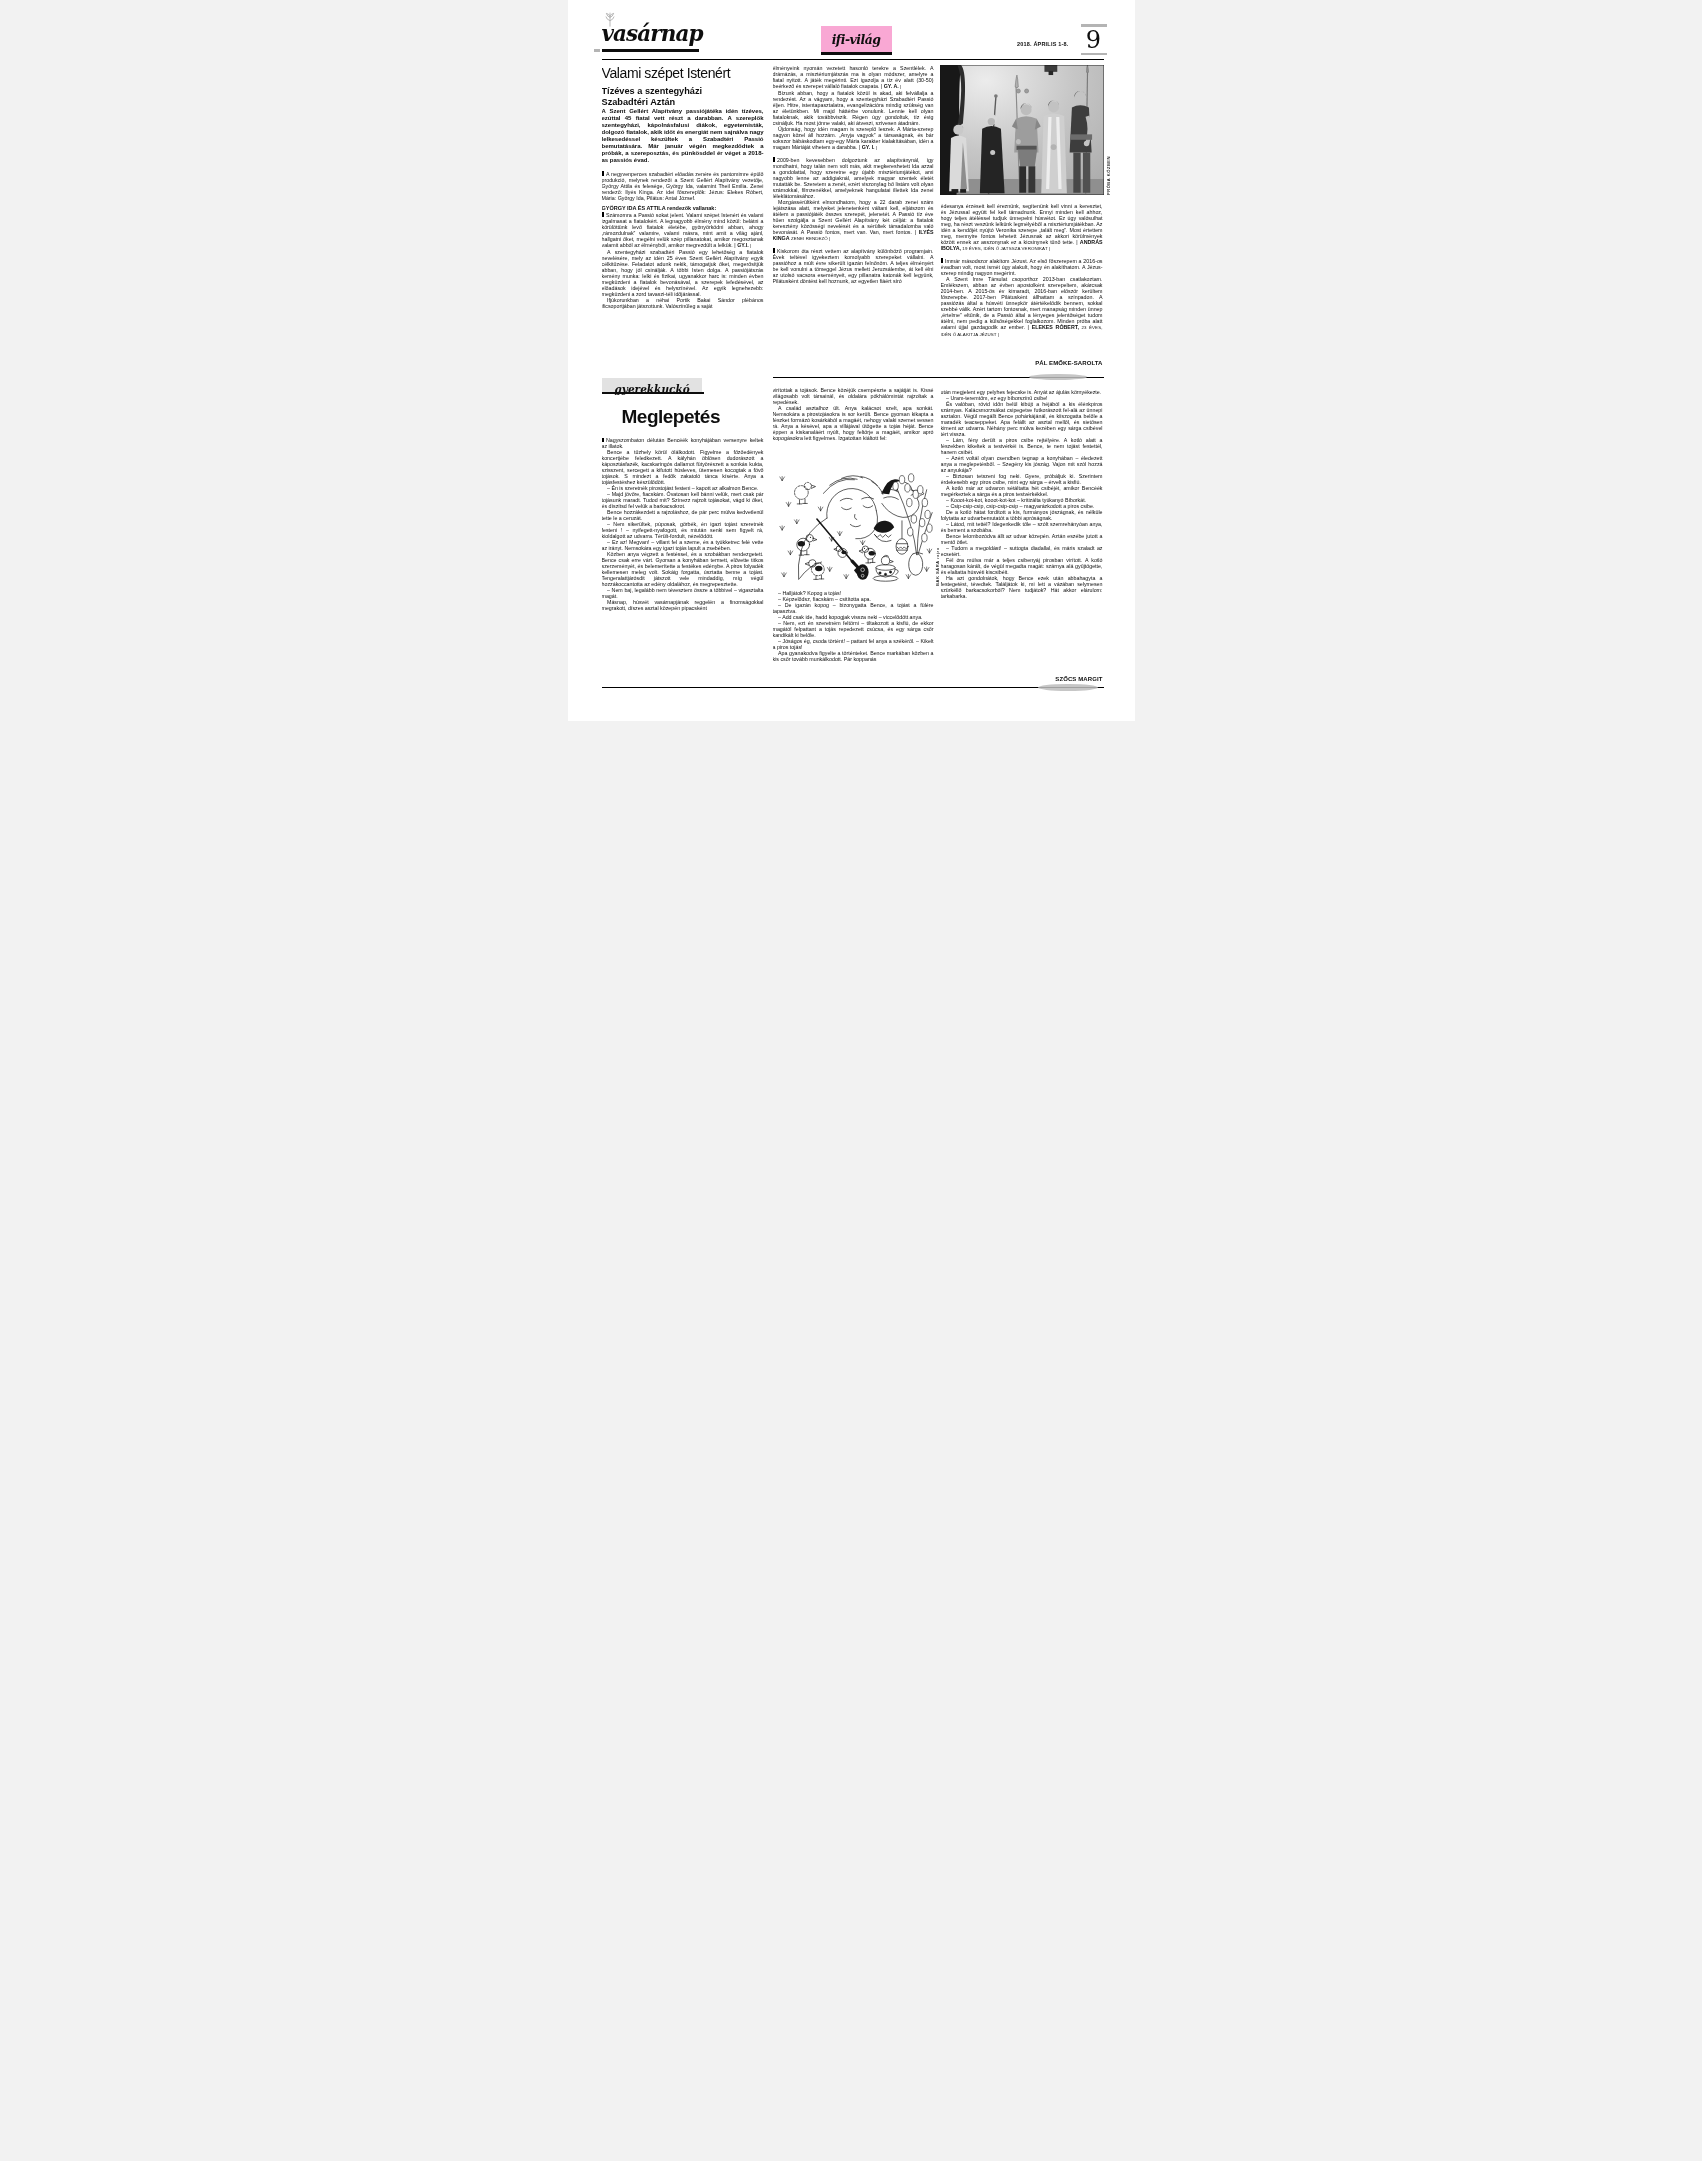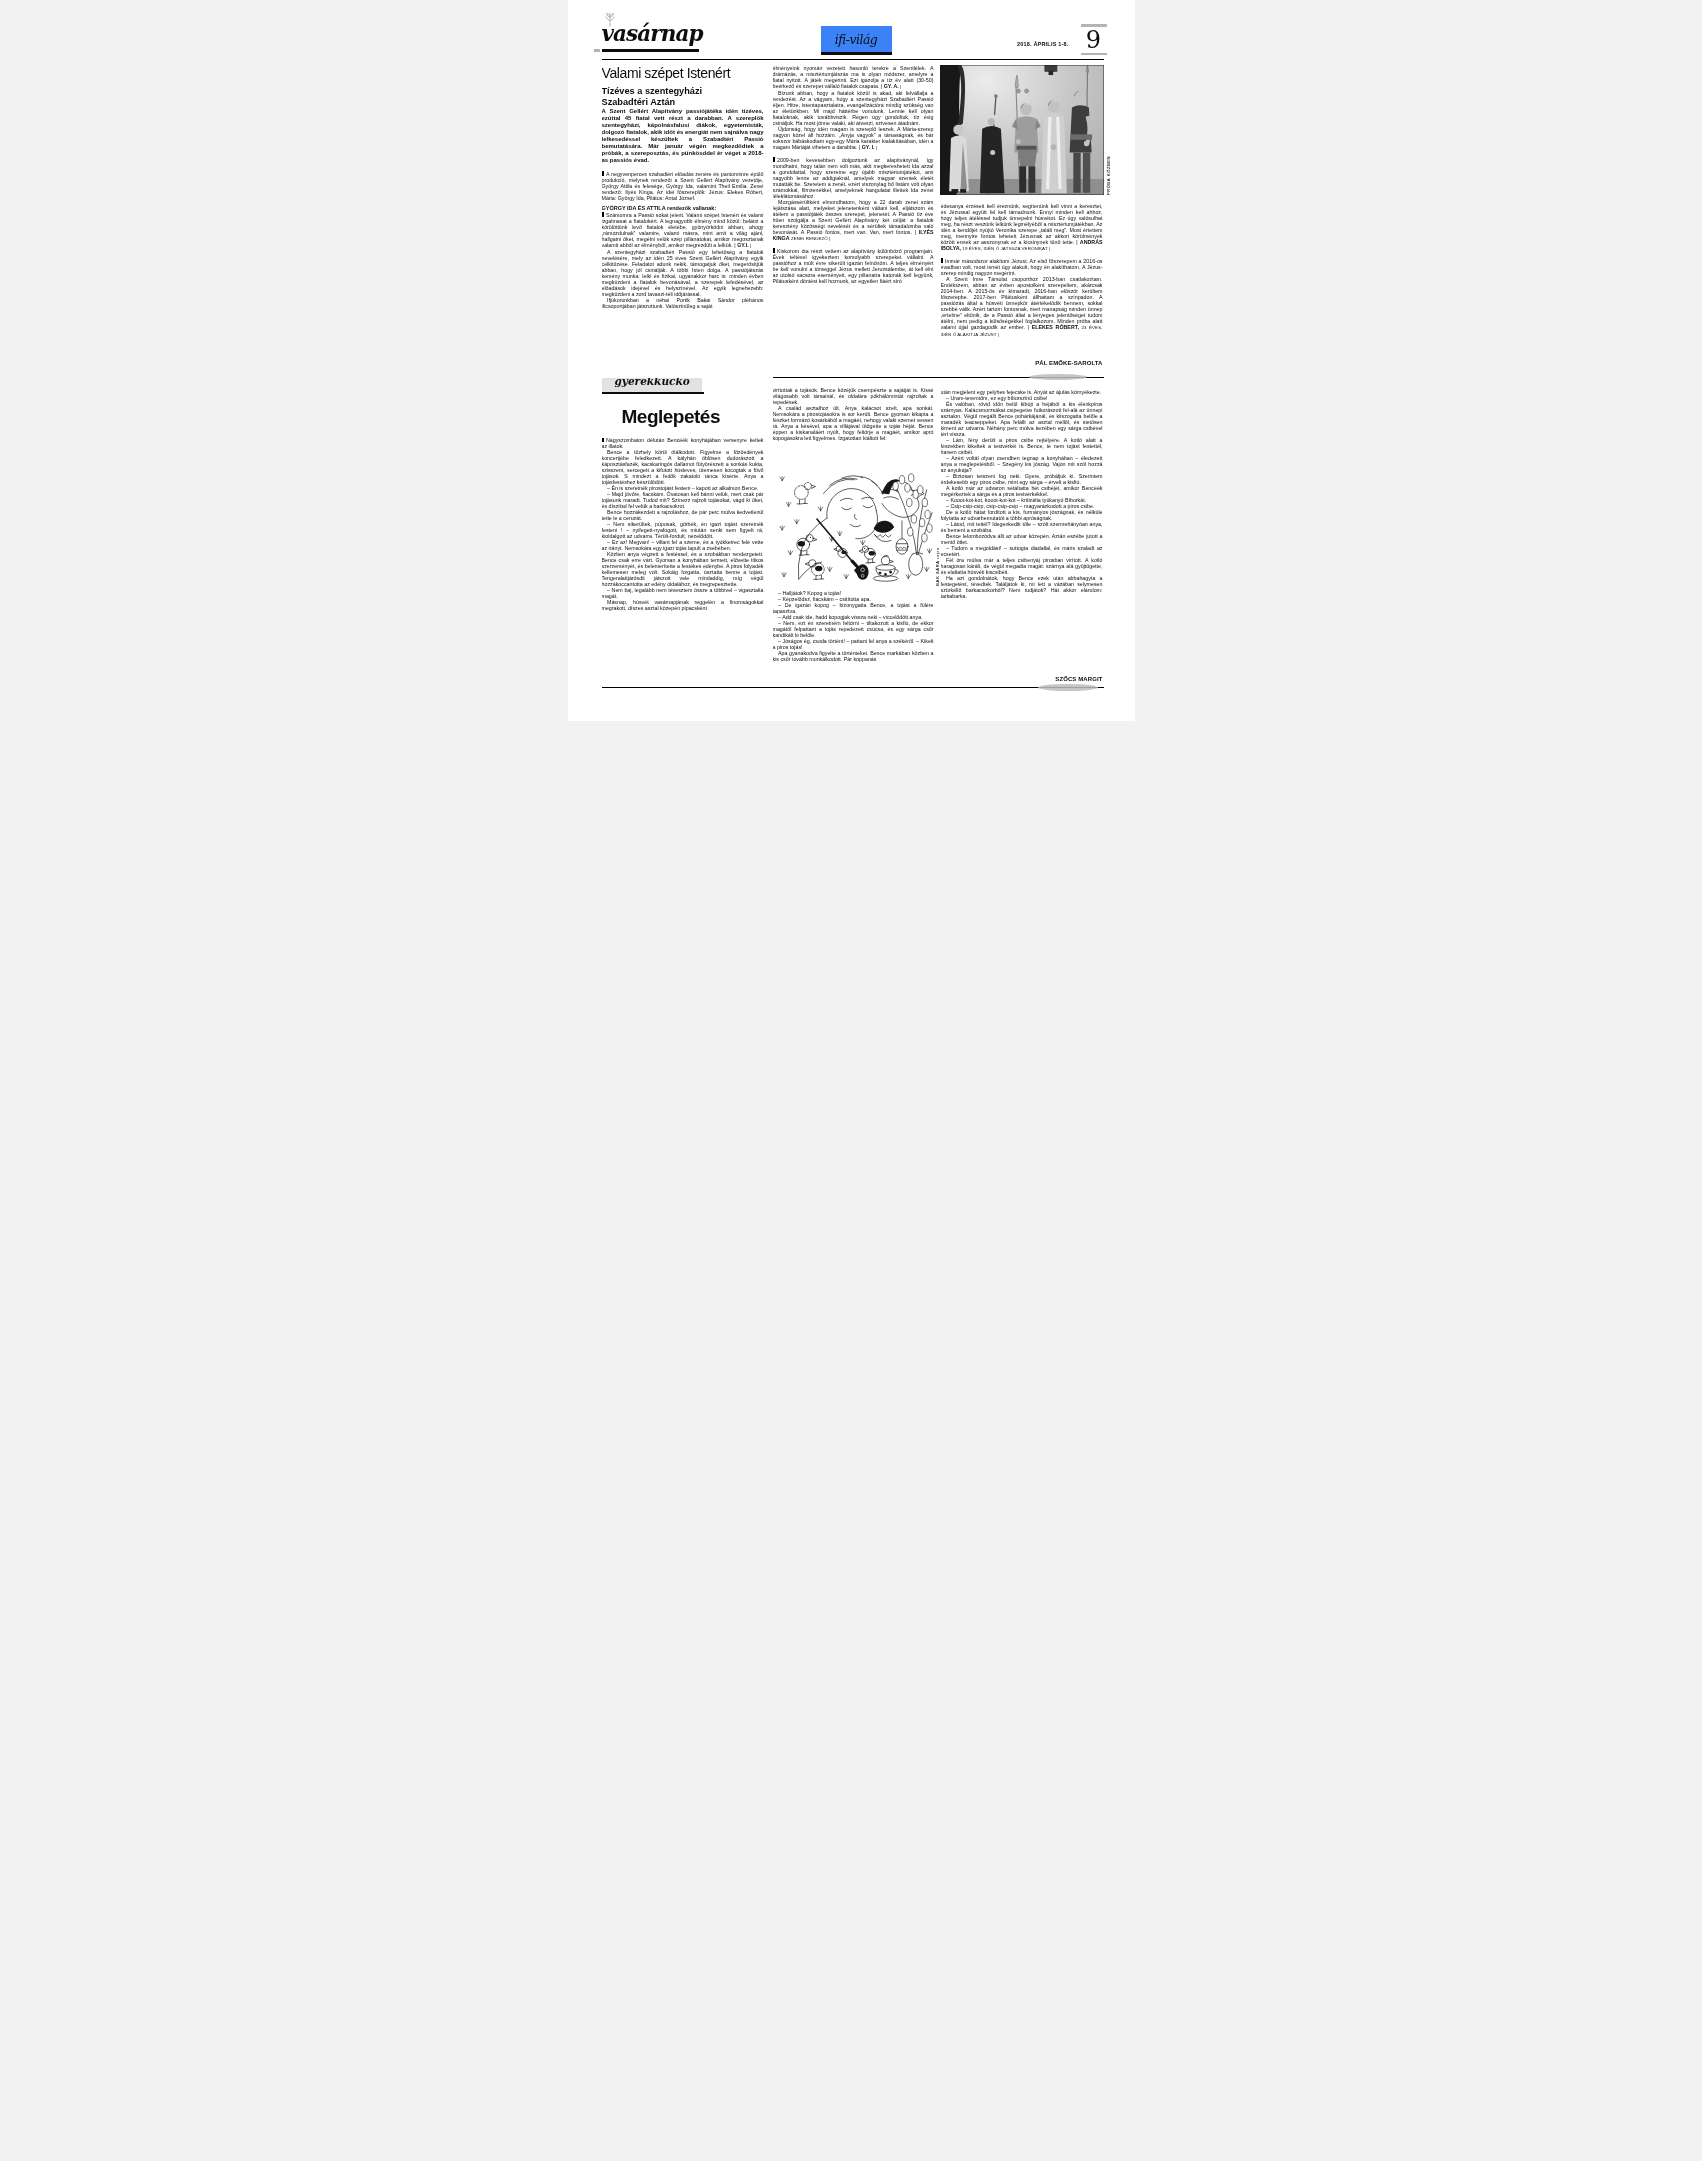--- a/index.html
+++ b/index.html
@@ -6,24 +6,24 @@
   .page{position:relative;width:567px;height:721px;background:#fff;margin:0 auto;
         font-family:"Liberation Sans","DejaVu Sans",sans-serif;color:#0e0e0e;overflow:hidden;}
   .abs{position:absolute;}
 
   
   .masthead{left:34px;top:23px;font-family:"DejaVu Serif","Liberation Serif",serif;
             font-style:italic;font-weight:700;font-size:21.5px;letter-spacing:-0.9px;line-height:1;}
   .mast-bar{left:34px;top:49px;width:97px;height:3.2px;background:#0d0d0d;}
   .mast-bar-gray{left:26px;top:49px;width:6.4px;height:3.2px;background:#b4b4b4;}
   .wheat{left:36px;top:12px;}
-  .section-box{left:253px;top:26px;width:71px;height:26px;background:#3b82f6;
+  .section-box{left:253px;top:26px;width:71px;height:26px;background:#f9a8d4;
                display:flex;align-items:center;justify-content:center;
                font-family:"DejaVu Serif","Liberation Serif",serif;font-style:italic;
-               font-weight:400;font-size:12.4px;letter-spacing:-0.5px;}
+               font-weight:700;font-size:12.4px;letter-spacing:-0.5px;}
   .section-bar{left:253px;top:52px;width:71px;height:2.7px;background:#0d0d0d;}
   .issue-date{left:403px;top:41px;width:98px;text-align:right;font-size:5.5px;font-weight:700;letter-spacing:0.2px;}
   .pagenum-wrap{left:512px;top:24px;width:28px;text-align:center;}
   .pn-bar{width:26px;height:2.7px;background:#b4b4b4;margin:0 auto;}
   .pn-num{font-family:"DejaVu Serif","Liberation Serif",serif;font-weight:400;font-size:24px;line-height:26px;}
   .header-rule{left:34px;top:59px;width:502px;height:0.9px;background:#000;}
 
   
   .col{position:absolute;text-align:justify;font-size:5.3px;line-height:6px;overflow:hidden;}
   .col p{margin:0;}
@@ -41,21 +41,21 @@
   .photo{left:372px;top:65px;width:164px;height:130px;}
   .vcap{position:absolute;writing-mode:vertical-rl;transform:rotate(180deg);
         font-size:4.1px;font-weight:700;letter-spacing:0.5px;color:#222;text-align:left;}
   .vcap .light{font-weight:400;}
   .illus{left:205px;top:463px;width:161px;height:123px;background:#fff;}
 
   .rule2{background:#000;height:0.9px;}
   .smudge{background:#bcbcbc;border-radius:50%;opacity:.85;}
 
   
-  .kbox{width:100px;height:14px;background:#e2e2e2;display:flex;align-items:flex-start;
+  .kbox{width:100px;height:14px;background:#e2e2e2;display:flex;align-items:flex-end;
         padding-left:13px;font-family:"DejaVu Serif","Liberation Serif",serif;
         font-style:italic;font-weight:700;font-size:10.5px;box-sizing:border-box;}
   .kbar{width:102px;height:2.3px;background:#0d0d0d;margin:0 0 13px;}
   .a2-title{font-size:19px;font-weight:700;letter-spacing:-0.5px;line-height:1;margin:0 0 11px;padding-left:20px;}
 </style>
 </head>
 <body>
 
 <div class="page">
 

